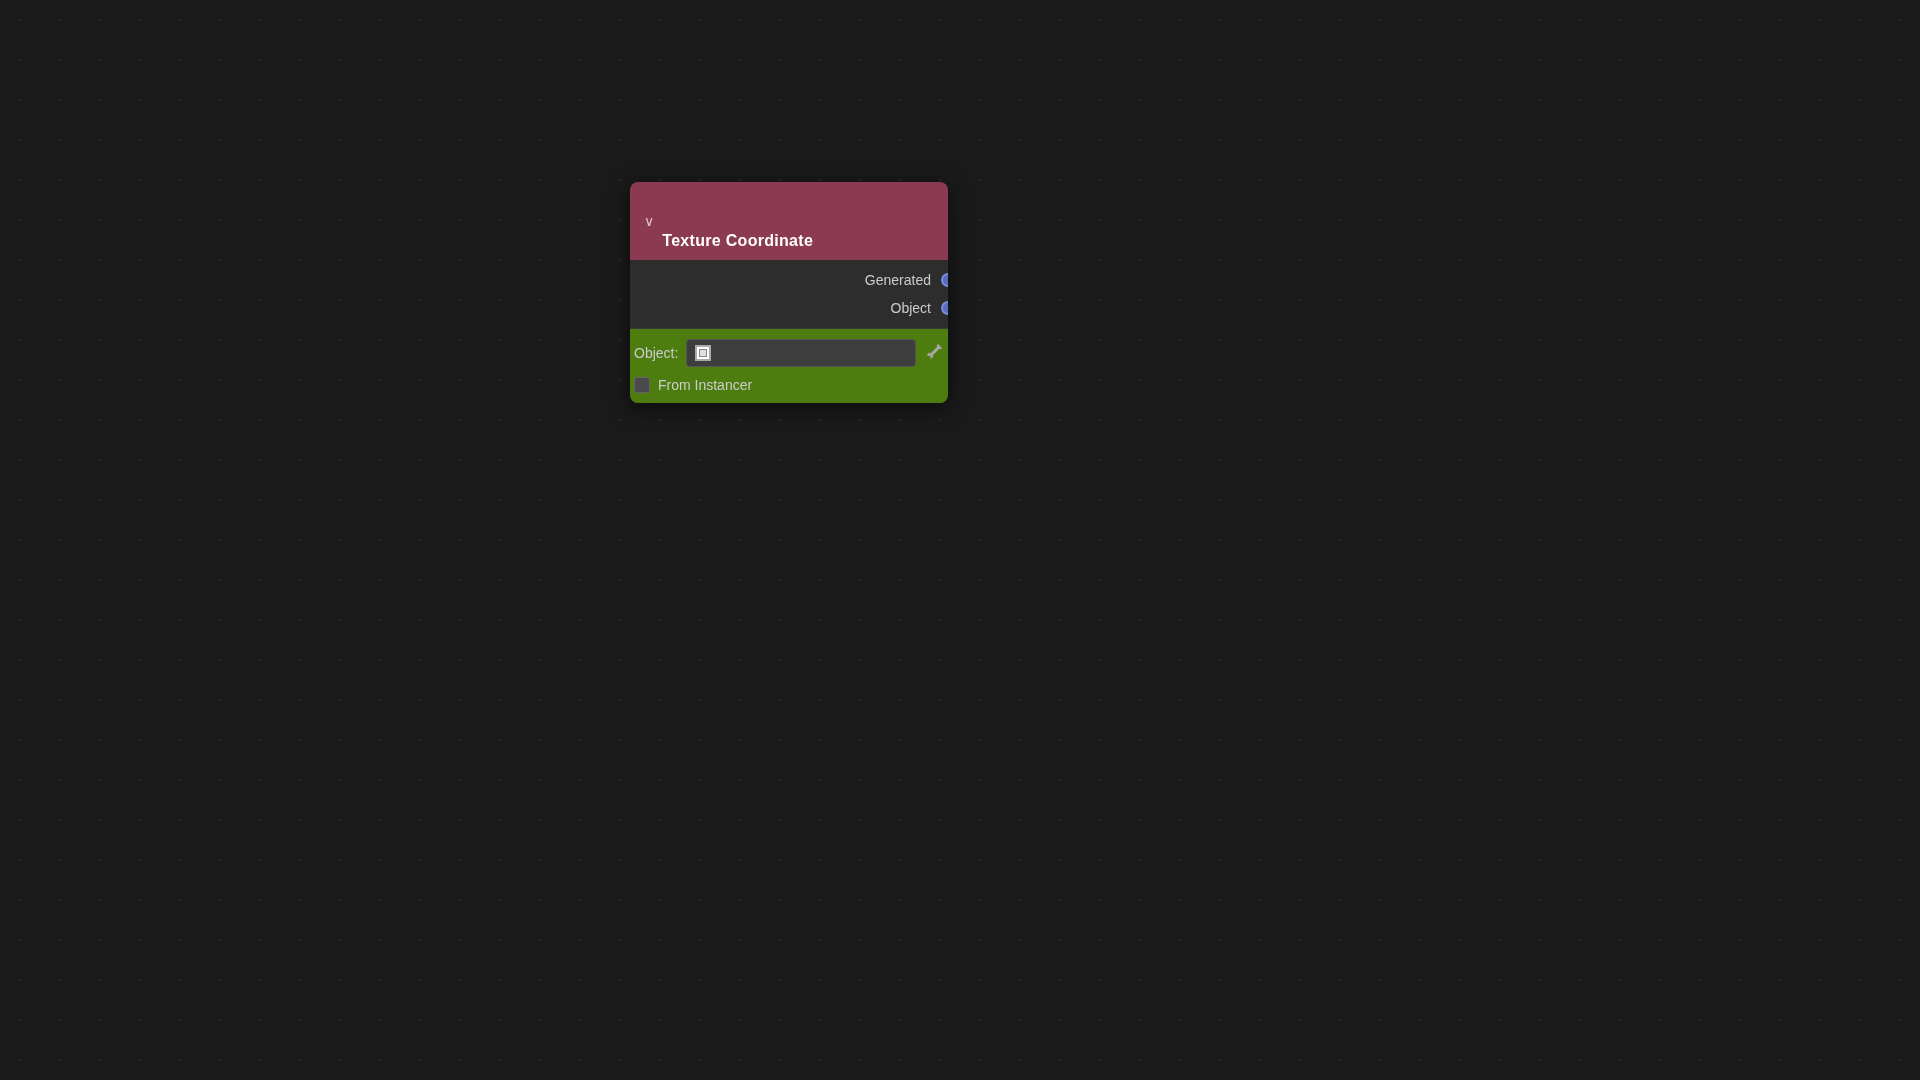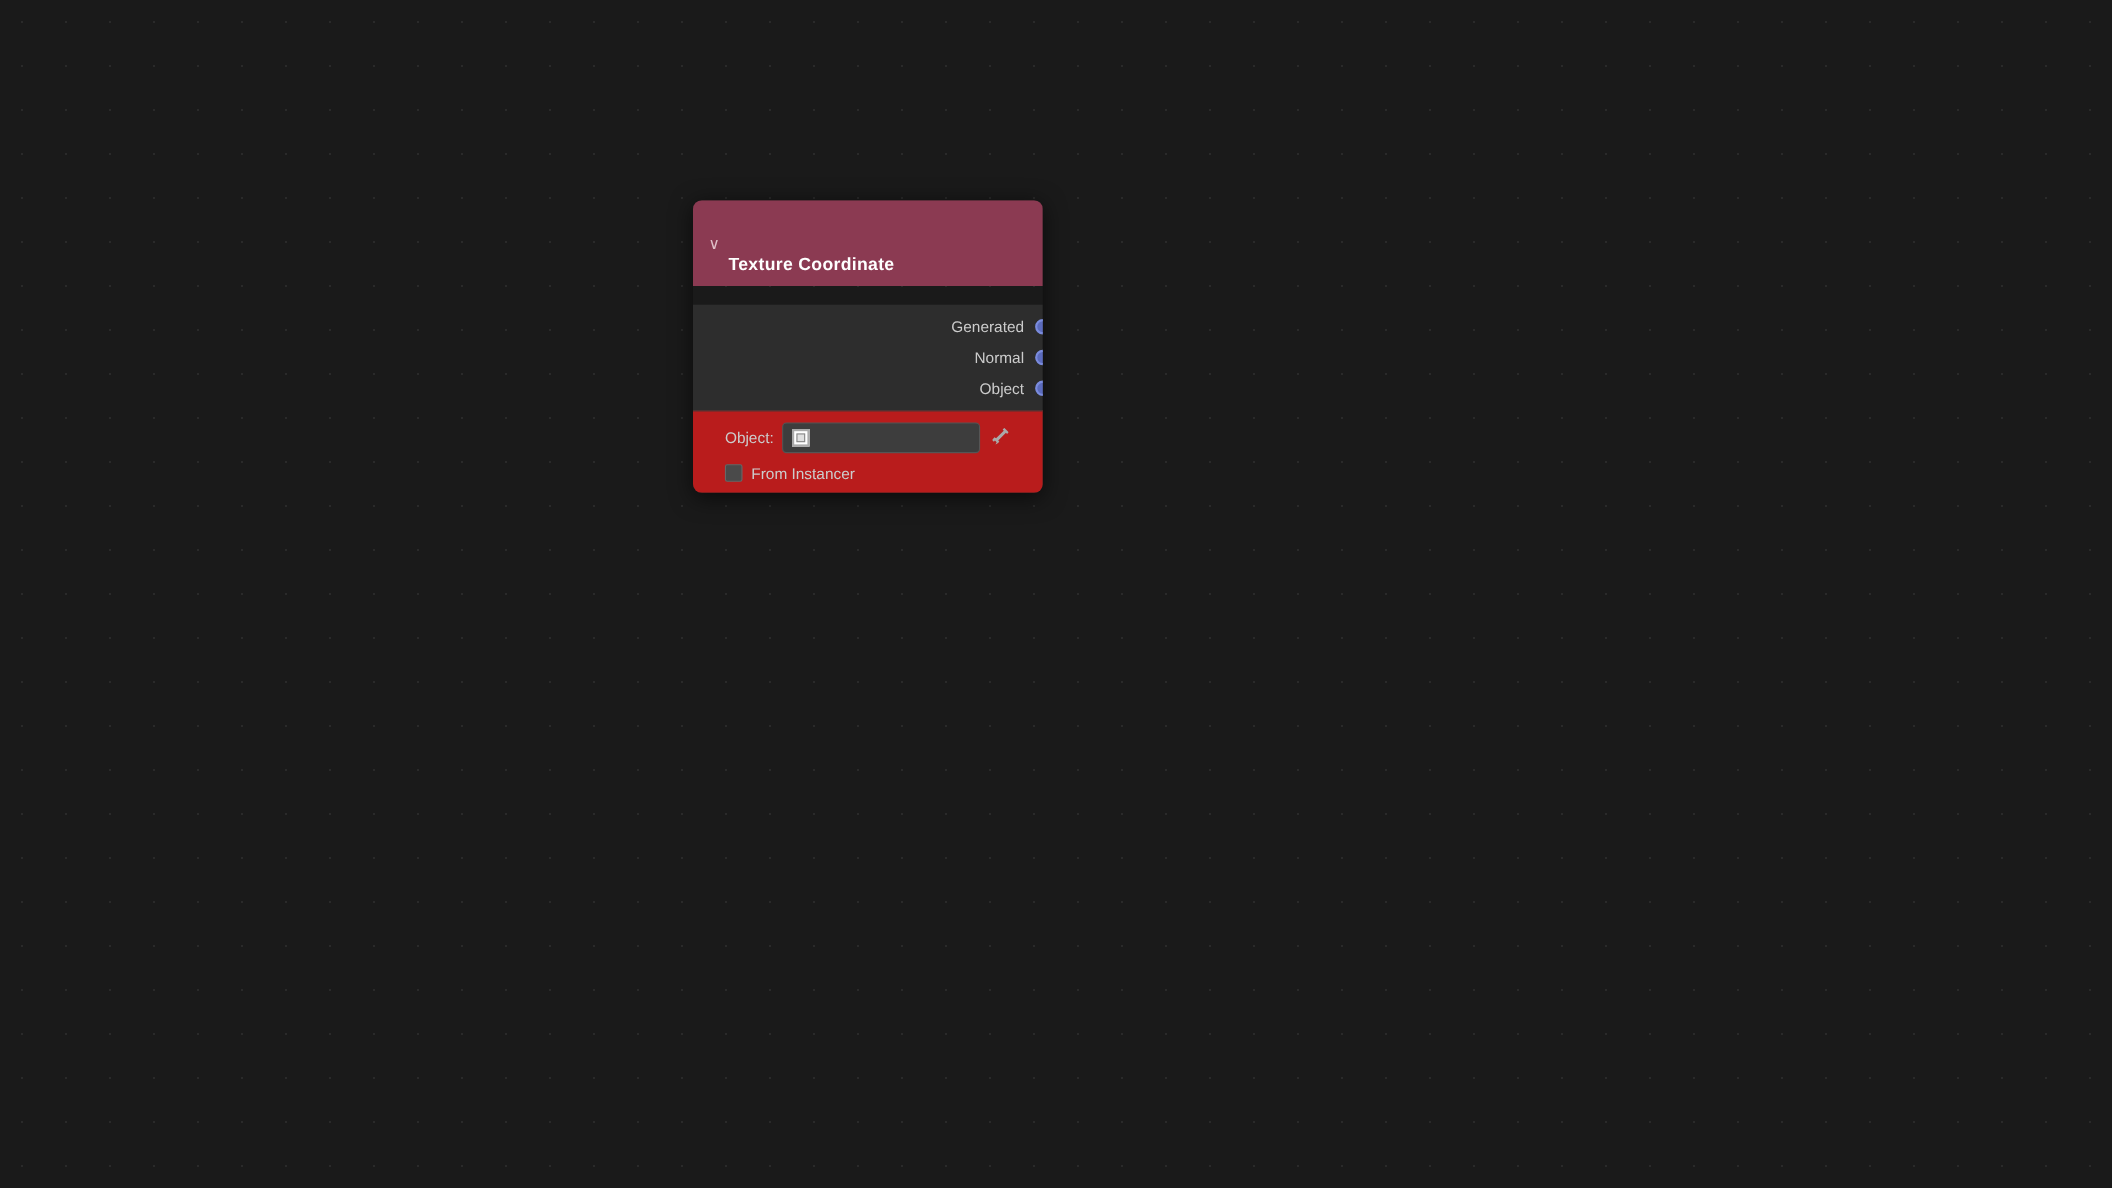--- a/index.html
+++ b/index.html
@@ -49,21 +49,20 @@
       color: #ffffff;
       font-size: 16px;
       font-weight: 600;
       letter-spacing: 0.3px;
       margin-top: 40px;
     }
 
     .node-body {
       background-color: #2d2d2d;
       padding: 0;
-      margin-top: 17px;
     }
 
     .node-output-row {
       display: flex;
       align-items: center;
       justify-content: flex-end;
       padding: 6px 0;
       padding-right: 0;
     }
 
@@ -77,22 +76,22 @@
       width: 14px;
       height: 14px;
       border-radius: 50%;
       background-color: #5b6bbd;
       border: 2px solid #7a8bdd;
       margin-right: -7px;
       flex-shrink: 0;
     }
 
     .node-footer {
-      background-color: #b91c1c;
-      padding: 10px 29px;
+      background-color: #4d7c0f;
+      padding: 10px 4px;
       border-top: 1px solid #3a3a3a;
     }
 
     .object-field-row {
       display: flex;
       align-items: center;
       gap: 8px;
       margin-bottom: 10px;
     }
 
@@ -180,24 +179,20 @@
     <span class="node-header-title">Texture Coordinate</span>
   </div>
   <div class="node-body">
     <div class="outputs-section">
 
       <div class="node-output-row">
         <span class="node-output-label">Generated</span>
         <div class="node-socket"></div>
       </div>
 
-      <div class="node-output-row">
-        <span class="node-output-label">Normal</span>
-        <div class="node-socket"></div>
-      </div>
 
 
       <div class="node-output-row">
         <span class="node-output-label">Object</span>
         <div class="node-socket"></div>
       </div>
 
 
 
 

